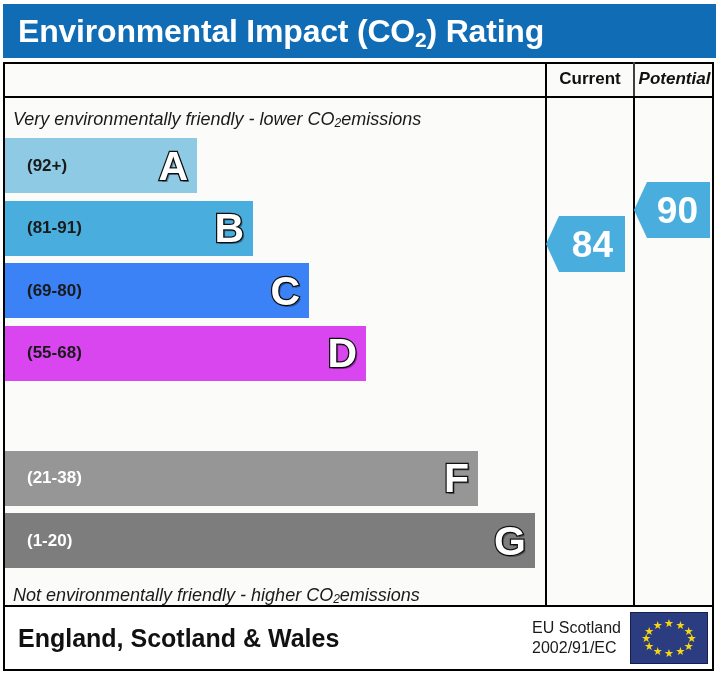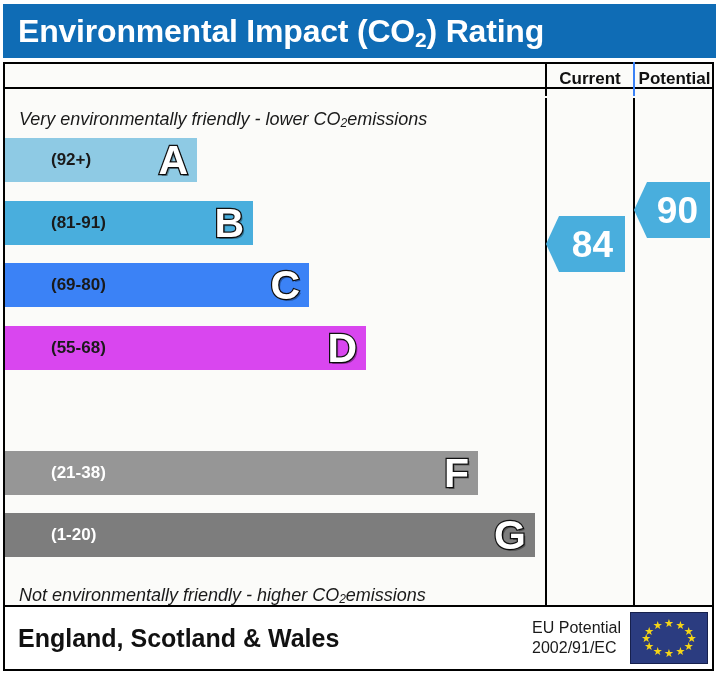--- a/index.html
+++ b/index.html
@@ -56,38 +56,38 @@
     box-sizing: border-box;
     background: #fbfbf9;
   }
 
   
   .hdr-row {
     position: absolute;
     left: 3px;
     top: 62px;
     width: 711px;
-    height: 27px;
+    height: 36px;
     box-sizing: border-box;
     border-bottom: 2px solid #000;
   }
   .hdr-cell {
     position: absolute;
     top: 0;
     height: 34px;
     display: flex;
     align-items: center;
     justify-content: center;
     font-size: 17px;
     font-weight: bold;
     color: #111;
     box-sizing: border-box;
   }
   .hdr-current   { left: 542px; width: 88px; border-left: 2px solid #000; }
-  .hdr-potential { left: 630px; width: 81px; border-left: 2px solid #3b82f6; }
+  .hdr-potential { left: 630px; width: 81px; border-left: 2px solid #404040; font-style: italic; }
 
   
   .vsep {
     position: absolute;
     top: 98px;
     width: 0;
     height: 509px;
     border-left: 2px solid #000;
   }
   .vsep-a { left: 545px; }
@@ -97,21 +97,21 @@
   .caption {
     position: absolute;
     left: 5px;
     width: 538px;
     height: 34px;
     display: flex;
     align-items: center;
     font-size: 18px;
     font-style: italic;
     color: #1a1a1a;
-    padding-left: 14px;
+    padding-left: 8px;
     box-sizing: border-box;
     white-space: nowrap;
   }
   .caption sub {
     font-size: 12px;
     vertical-align: baseline;
     position: relative;
     top: 4px;
   }
   .caption-top    { top: 102px; }
@@ -121,25 +121,24 @@
   .bands {
     position: absolute;
     left: 5px;
     top: 138px;
     width: 538px;
     height: 438px;
   }
   .band {
     position: absolute;
     left: 0;
-    height: 44px;
-    display: flex;
-    align-items: center;
-    box-sizing: border-box;
-    padding-left: 24px;
+    height: 55px;
+    display: flex;
+    align-items: center;
+    box-sizing: border-box;
   }
   .band-range {
     font-size: 17px;
     font-weight: bold;
     padding-left: 22px;
     white-space: nowrap;
   }
   .band-letter {
     position: absolute;
     right: 9px;
@@ -298,21 +297,21 @@
   <div class="caption caption-bottom">
     <span>Not environmentally friendly - higher CO</span>
       <sub>2</sub>
       <span> emissions</span>
   </div>
 
   <div class="footer">
     <div class="footer-region">England, Scotland &amp; Wales</div>
     <div class="footer-right">
       <div class="eu-directive">
-        <div>EU Potential</div>
+        <div>EU Scotland</div>
         <div>2002/91/EC</div>
       </div>
       <div class="eu-flag" style="background: rgb(43, 60, 128);">
           <span class="eu-star" style="color: rgb(245, 213, 22); left: 50%; top: 20%;"></span>
           <span class="eu-star" style="color: rgb(245, 213, 22); left: 65%; top: 24.0192%;"></span>
           <span class="eu-star" style="color: rgb(245, 213, 22); left: 75.9808%; top: 35%;"></span>
           <span class="eu-star" style="color: rgb(245, 213, 22); left: 80%; top: 50%;"></span>
           <span class="eu-star" style="color: rgb(245, 213, 22); left: 75.9808%; top: 65%;"></span>
           <span class="eu-star" style="color: rgb(245, 213, 22); left: 65%; top: 75.9808%;"></span>
           <span class="eu-star" style="color: rgb(245, 213, 22); left: 50%; top: 80%;"></span>

